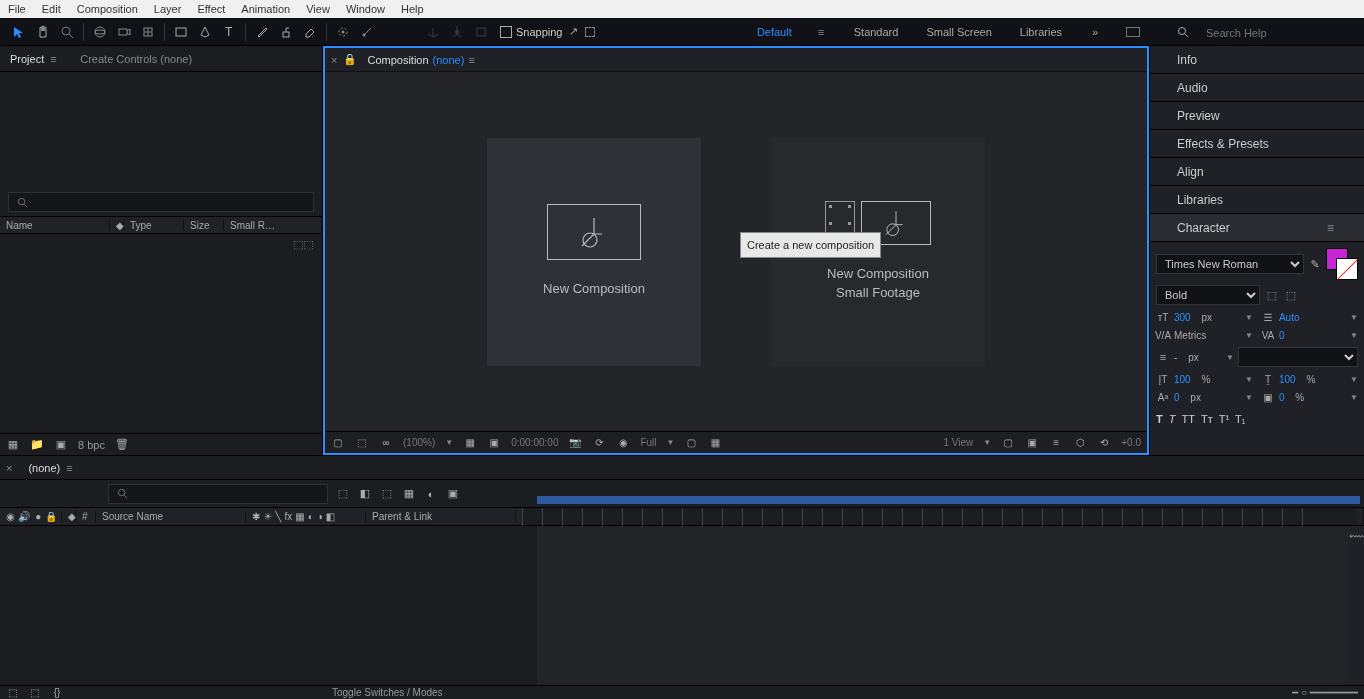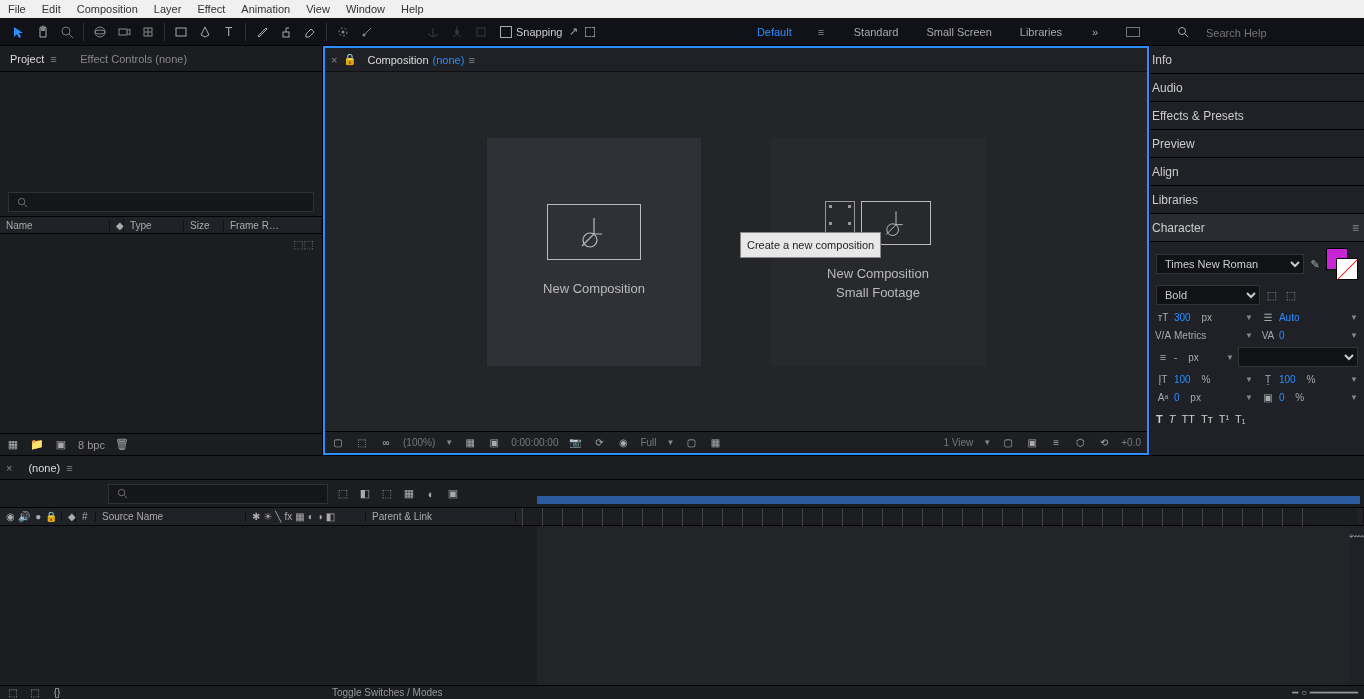--- a/index.html
+++ b/index.html
@@ -33,21 +33,21 @@
 .center-tab .none { color:#2b8eff;}
 .comp-cards { flex:1; display:flex; align-items:center; justify-content:center; gap:70px; position:relative;}
 .comp-card { width:214px; height:228px; background:#2f3136; display:flex; flex-direction:column; align-items:center; justify-content:center; gap:20px; cursor:pointer;}
 .comp-card.alt { background:#27292d;}
 .card-icon { width:94px; height:56px; border:1px solid #bbb; display:flex; align-items:center; justify-content:center;}
 .card-icon svg { stroke:#bbb; fill:none; stroke-width:1.2;}
 .card-label { color:#bbb; font-size:13px; text-align:center; line-height:1.4;}
 .tooltip { position:absolute; background:#e8e8e8; color:#222; border:1px solid #888; padding:6px 6px; font-size:11px; left:415px; top:160px; z-index:5;}
 .center-foot { height:22px; background:#1d1f23; border-top:1px solid #000; display:flex; align-items:center; padding:0 6px; gap:10px; color:#777; font-size:10px;}
 .right-col { width:215px; background:#1f2126; display:flex; flex-direction:column; border-left:1px solid #000;}
-.r-panel-title { height:28px; padding:0 2px; display:flex; align-items:center; color:#ccc; border-bottom:1px solid #000; cursor:pointer; font-size:12px;}
+.r-panel-title { height:28px; padding:0 27px; display:flex; align-items:center; color:#ccc; border-bottom:1px solid #000; cursor:pointer; font-size:12px;}
 .r-panel-title.open { background:#2a2c31;}
 .char-body { padding:6px 6px; display:flex; flex-direction:column; gap:5px;}
 .char-row { display:flex; align-items:center; gap:4px;}
 .sel { background:#111215; border:1px solid #333; height:20px; color:#ccc; font-size:11px; padding:0 4px; flex:1;}
 .sel.small { flex:none; width:104px;}
 .color-sw { width:32px; height:32px; position:relative;}
 .sw-fill { position:absolute; width:22px; height:22px; top:0; left:0; background:#c724d6; border:1px solid #000;}
 .sw-stroke { position:absolute; width:22px; height:22px; bottom:0; right:0; background:#fff; border:1px solid #000;}
 .sw-stroke::after { content:""; position:absolute; width:29px; height:1px; background:red; top:10px; left:-4px; transform:rotate(-45deg);}
 .char-field { display:flex; align-items:center; gap:4px; color:#aaa; font-size:10px;}
@@ -223,37 +223,37 @@
 </div>
 
 <div class="app-body">
 
   <div class="left-panel">
     <div class="panel-tab-row">
       <div class="panel-tab">
           <span>Project</span>
           <span class="ham"></span>
         </div>
-      <div class="panel-tab dim">Effect Controls (none)</div>
+      <div class="panel-tab dim">Create Controls (none)</div>
     </div>
     <div class="project-body">
       <div class="proj-search">
         <span class="ico-sm">
             <svg width="11" height="11" viewBox="0 0 12 12">
               <circle cx="5" cy="5" r="3.5" fill="none" stroke="#777"></circle>
               <line x1="8" y1="8" x2="11" y2="11" stroke="#777"></line>
             </svg>
           </span>
       </div>
       <div class="proj-cols">
         <div class="proj-col" style="width:110px">Name</div>
         <div class="proj-col" style="width:14px">◆</div>
         <div class="proj-col" style="width:60px">Type</div>
         <div class="proj-col" style="width:40px">Size</div>
-        <div class="proj-col" style="flex:1">Frame R…</div>
+        <div class="proj-col" style="flex:1">Small R…</div>
       </div>
       <div style="text-align:right;padding:4px 8px;color:#888;">⬚⬚</div>
     </div>
     <div style="flex:1"></div>
     <div class="proj-bottom">
       <span class="ico-sm">▦</span>
       <span class="ico-sm">📁</span>
       <span class="ico-sm">▣</span>
       <span>8 bpc</span>
       <span class="ico-sm">🗑</span>
@@ -333,22 +333,22 @@
       <span class="ico-sm">≡</span>
       <span class="ico-sm">⬡</span>
       <span class="ico-sm">⟲</span>
       <span>+0.0</span>
     </div>
   </div>
 
   <div class="right-col">
     <div class="r-panel-title">Info</div>
     <div class="r-panel-title">Audio</div>
+    <div class="r-panel-title">Preview</div>
     <div class="r-panel-title">Effects &amp; Presets</div>
-    <div class="r-panel-title">Preview</div>
     <div class="r-panel-title">Align</div>
     <div class="r-panel-title">Libraries</div>
     <div class="r-panel-title open">
       <span>Character</span>
         <span class="ham" style="margin-left:auto"></span>
     </div>
     <div class="char-body">
       <div class="char-row">
         <select class="sel"><option>Times New Roman</option></select>
         <span class="ico-sm">✎</span>

